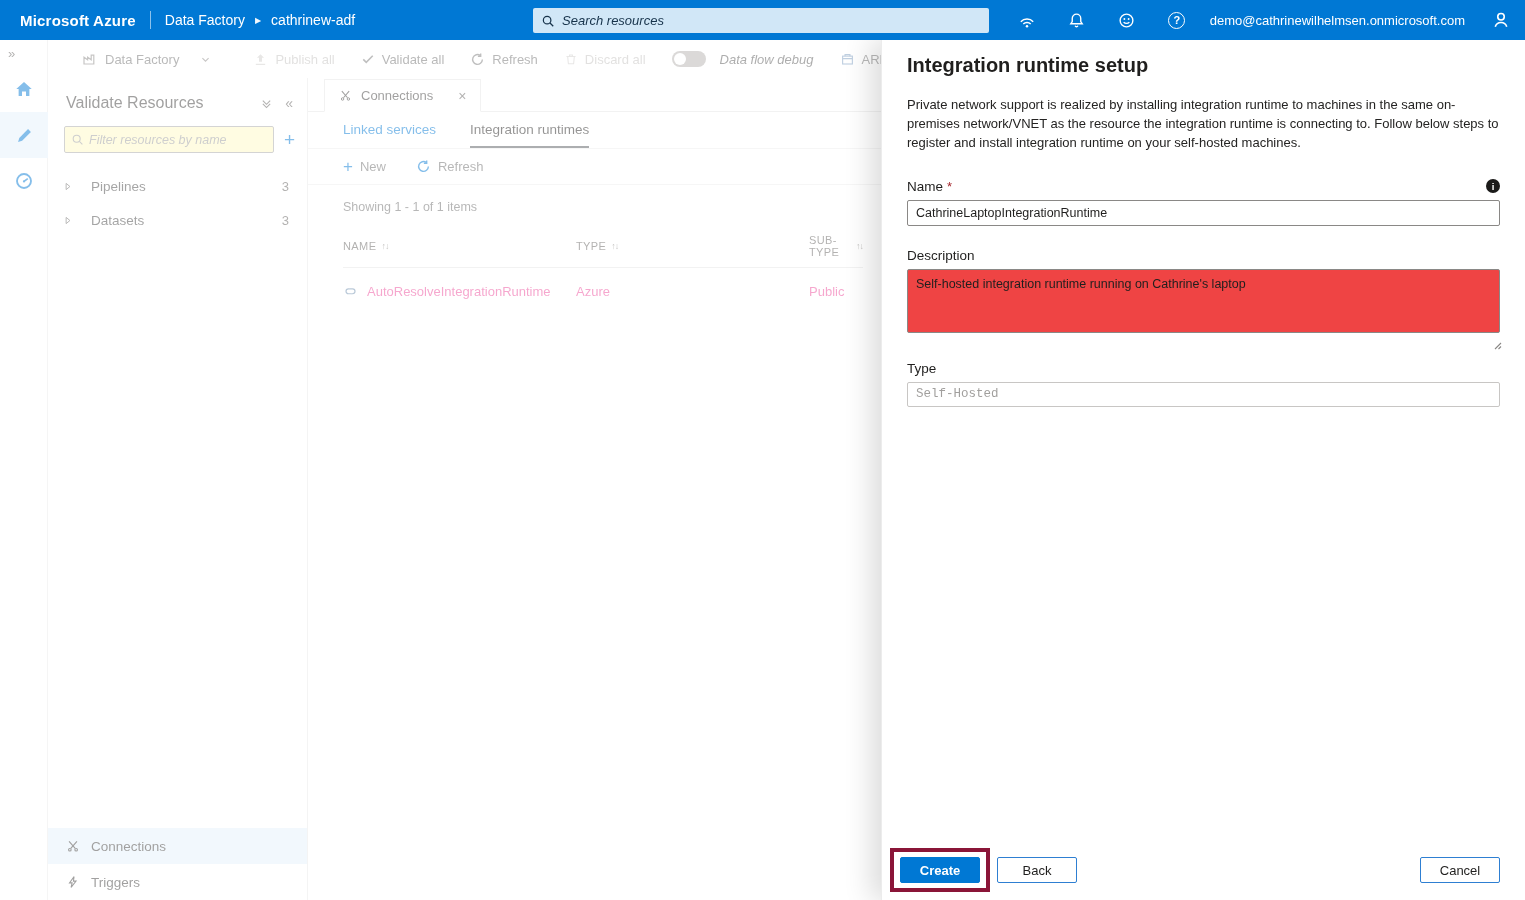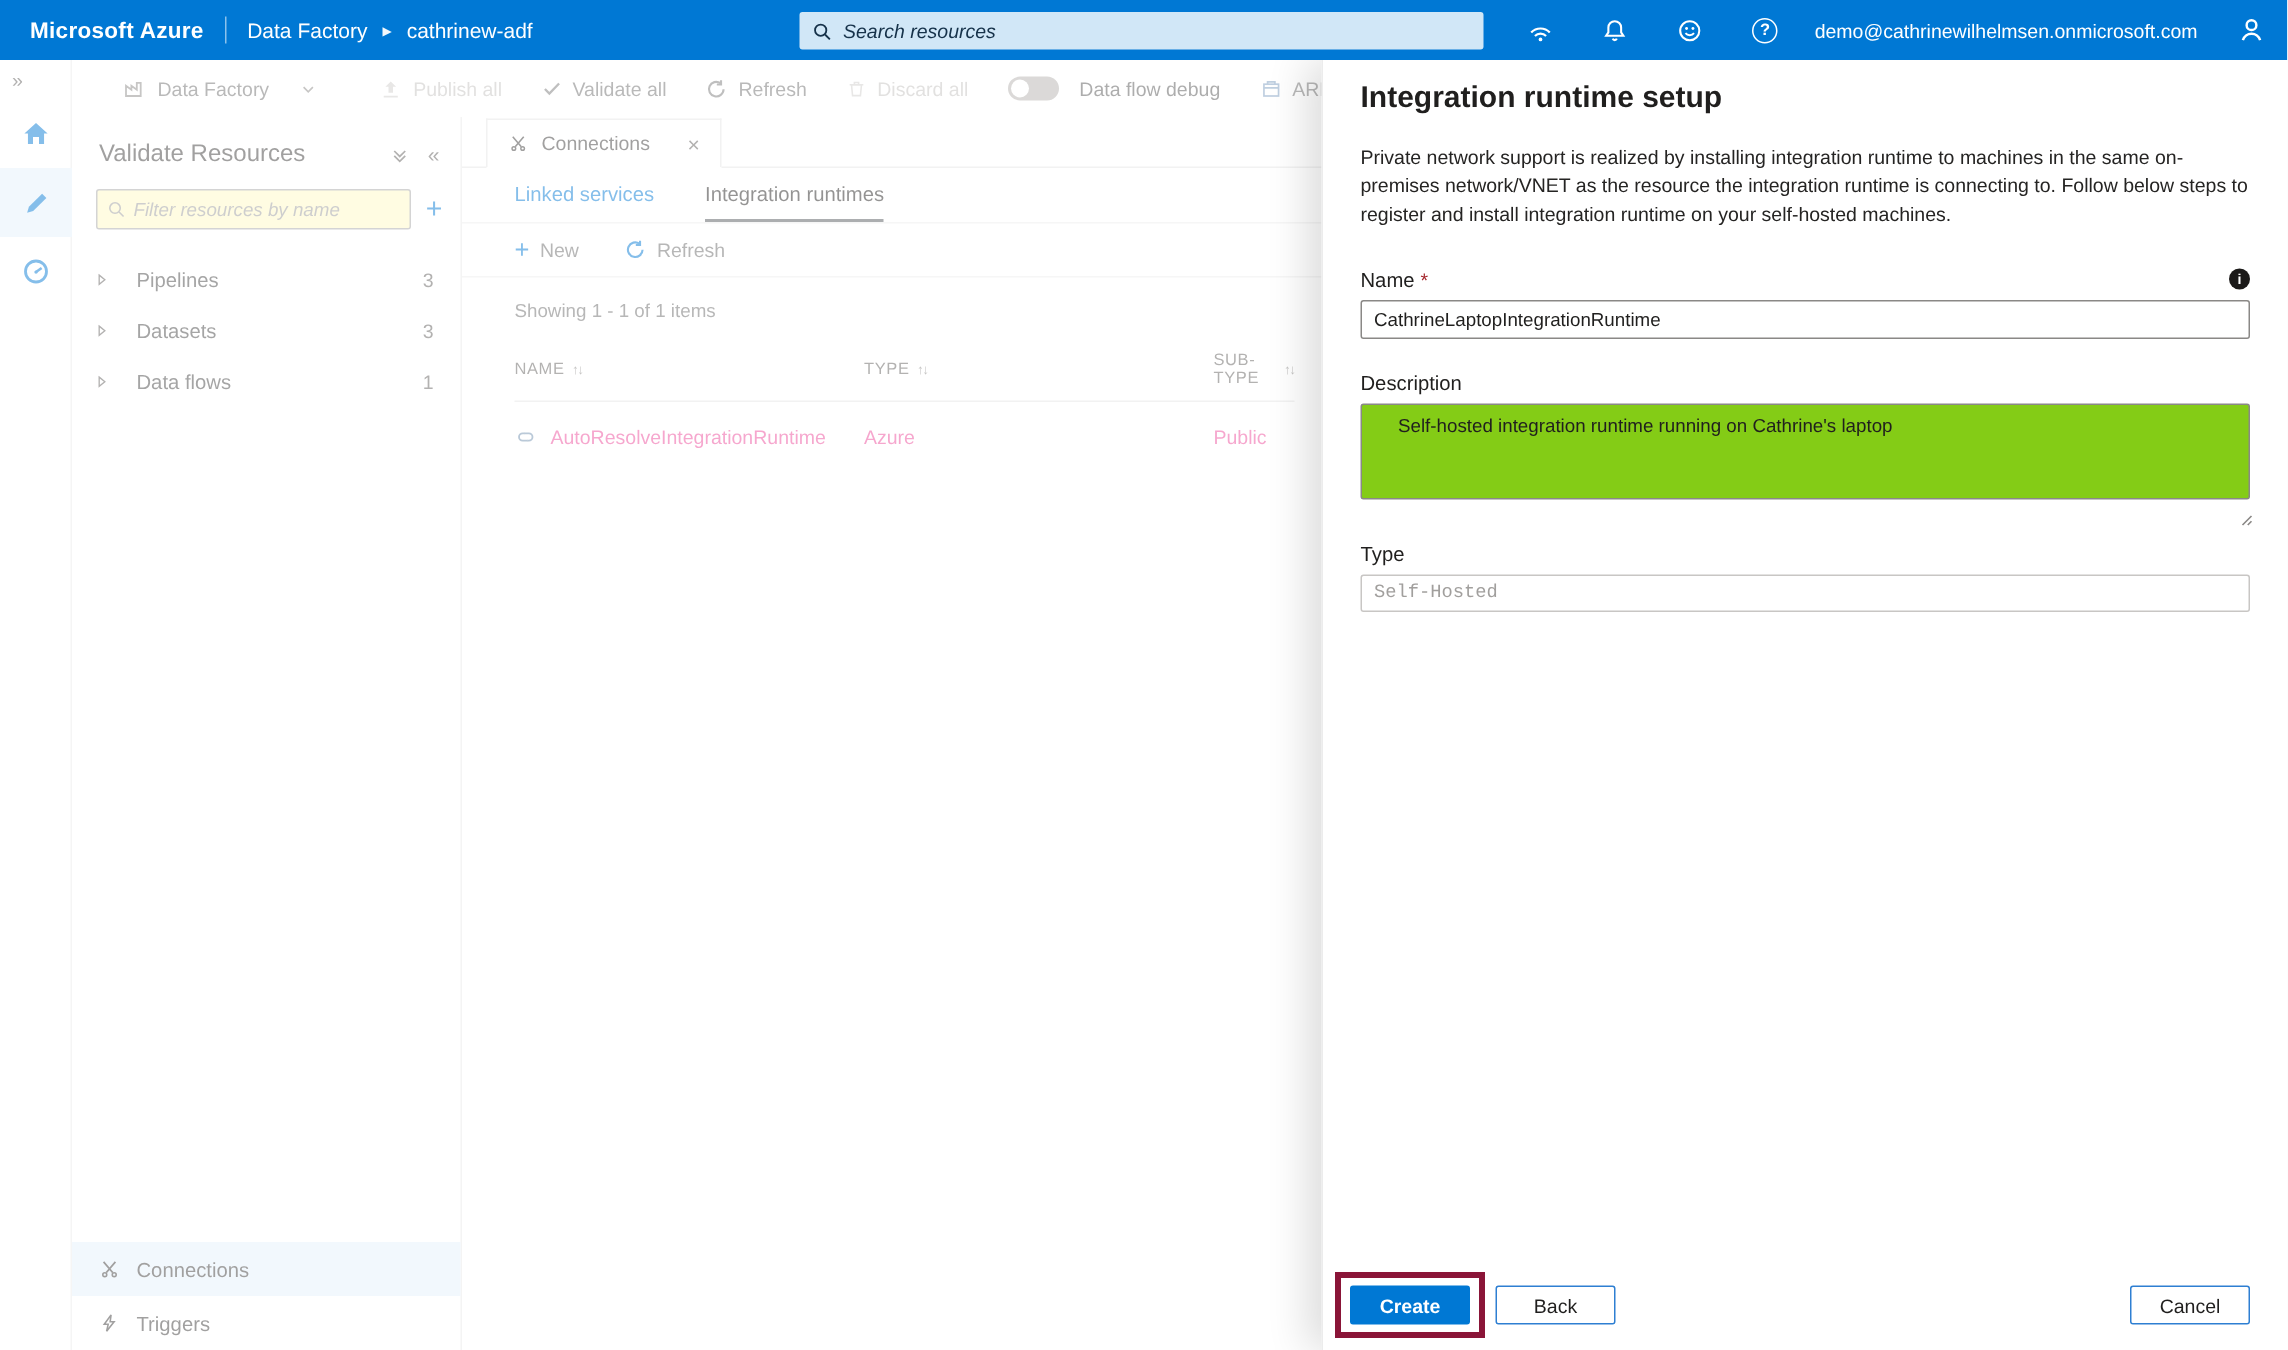--- a/index.html
+++ b/index.html
@@ -90,21 +90,21 @@
   
   .panel{position:absolute;top:0;right:0;width:644px;height:100%;background:#fff;z-index:10;box-shadow:-10px 0 26px rgba(0,0,0,.14);border-left:1px solid #ececec;padding:14px 25px 0 25px;}
   .panel-title{font-size:20px;color:#201f1e;font-weight:600;}
   .panel-intro{margin-top:18px;font-size:13px;color:#252423;line-height:1.48;}
   .field-label-row{display:flex;align-items:center;margin-top:26px;}
   .field-label{font-size:13.5px;color:#201f1e;}
   .req{color:#a4262c;margin-left:4px;font-size:13px;}
   .info-dot{margin-left:auto;width:14px;height:14px;border-radius:50%;background:#1b1a19;color:#fff;font-size:9.5px;display:flex;align-items:center;justify-content:center;font-weight:700;cursor:pointer;}
   .text-input{margin-top:6px;width:100%;height:26px;border:1px solid #8a8886;border-radius:2px;font-size:12.5px;padding:0 8px;color:#201f1e;font-family:"Liberation Sans",sans-serif;background:#fff;}
   .textarea-wrap{position:relative;margin-top:6px;}
-  .textarea-wrap textarea{width:100%;height:64px;border:1px solid #8a8886;border-radius:2px;font-size:12.5px;padding:7px 24px;color:#201f1e;resize:none;font-family:"Liberation Sans",sans-serif;background:#84cc16;}
+  .textarea-wrap textarea{width:100%;height:64px;border:1px solid #8a8886;border-radius:2px;font-size:12.5px;padding:7px 8px;color:#201f1e;resize:none;font-family:"Liberation Sans",sans-serif;background:#ef4444;}
   .resize-grip{position:absolute;right:-2px;bottom:-13px;color:#8a8886;cursor:nwse-resize;line-height:0;}
   .type-input{margin-top:6px;width:100%;height:25px;border:1px solid #c8c6c4;border-radius:2px;font-size:12.5px;padding:0 8px;color:#a19f9d;background:#fff;font-family:Liberation Mono, monospace;}
   .panel-footer{position:absolute;left:8px;right:25px;bottom:8px;display:flex;align-items:center;}
   .btn{height:26px;min-width:80px;padding:0 14px;font-size:13px;display:flex;align-items:center;justify-content:center;border-radius:2px;cursor:pointer;font-family:"Liberation Sans",sans-serif;}
   .btn-primary{background:#0078d4;color:#fff;border:1px solid #0078d4;font-weight:600;}
   .btn-secondary{background:#fff;color:#201f1e;border:1px solid #2e7fd2;}
   .create-annotation{border:4px solid #8a1538;padding:5px 6px;display:inline-block;line-height:0;}
   .back-btn{margin-left:7px;}
   .cancel-btn{margin-left:auto;}
 </style>
@@ -229,21 +229,21 @@
           <svg width="14" height="14" viewBox="0 0 16 16">
               <path d="M4.2 5.2h7.6l-.8 8.2H5z" fill="none" stroke="#cfcdcb" stroke-width="1.2"></path>
               <path d="M2.8 5.2h10.4M6.4 5V3.4h3.2V5" fill="none" stroke="#cfcdcb" stroke-width="1.2"></path>
             </svg>
         </span>
         <span>Discard all</span>
       </span>
       <span class="toggle">
           <span class="knob"></span>
         </span>
-      <span class="tb-item" style="margin-left:-12px;color:#555;">
+      <span class="tb-item" style="margin-left:-12px;color:#555;font-style:italic;">
         <span>Data flow debug</span>
       </span>
       <span class="tb-item">
         <span class="ico">
           <svg width="15" height="15" viewBox="0 0 16 16">
               <rect x="2.8" y="4.4" width="10.4" height="8.4" fill="none" stroke="#7a9bbf" stroke-width="1.2"></rect>
               <path d="M2.8 7h10.4M5.4 4.4V2.8h5.2v1.6" fill="none" stroke="#7a9bbf" stroke-width="1.2"></path>
             </svg>
         </span>
         <span>ARM templ</span>
@@ -282,29 +282,20 @@
         </div>
         <div class="tree-row">
           <span class="tree-chev">
               <svg width="11" height="11" viewBox="0 0 16 16">
                 <path d="M6 3.5l5.5 4.5L6 12.5z" fill="none" stroke="#605e5c" stroke-width="1.3"></path>
               </svg>
             </span>
           <span class="tree-label">Datasets</span>
           <span class="tree-count">3</span>
         </div>
-        <div class="tree-row">
-          <span class="tree-chev">
-              <svg width="11" height="11" viewBox="0 0 16 16">
-                <path d="M6 3.5l5.5 4.5L6 12.5z" fill="none" stroke="#605e5c" stroke-width="1.3"></path>
-              </svg>
-            </span>
-          <span class="tree-label">Data flows</span>
-          <span class="tree-count">1</span>
-        </div>
       </div>
       <div class="res-bottom">
         <div class="res-bottom-row selected">
           <span class="ico">
             <svg width="14" height="14" viewBox="0 0 16 16">
                 <path d="M5.5 10.8L12.5 2.6M10.5 10.8L3.5 2.6" fill="none" stroke="#3b3a39" stroke-width="1.3"></path>
                 <circle cx="4.4" cy="12.3" r="1.5" fill="none" stroke="#3b3a39" stroke-width="1.2"></circle>
                 <circle cx="11.6" cy="12.3" r="1.5" fill="none" stroke="#3b3a39" stroke-width="1.2"></circle>
               </svg>
           </span>

